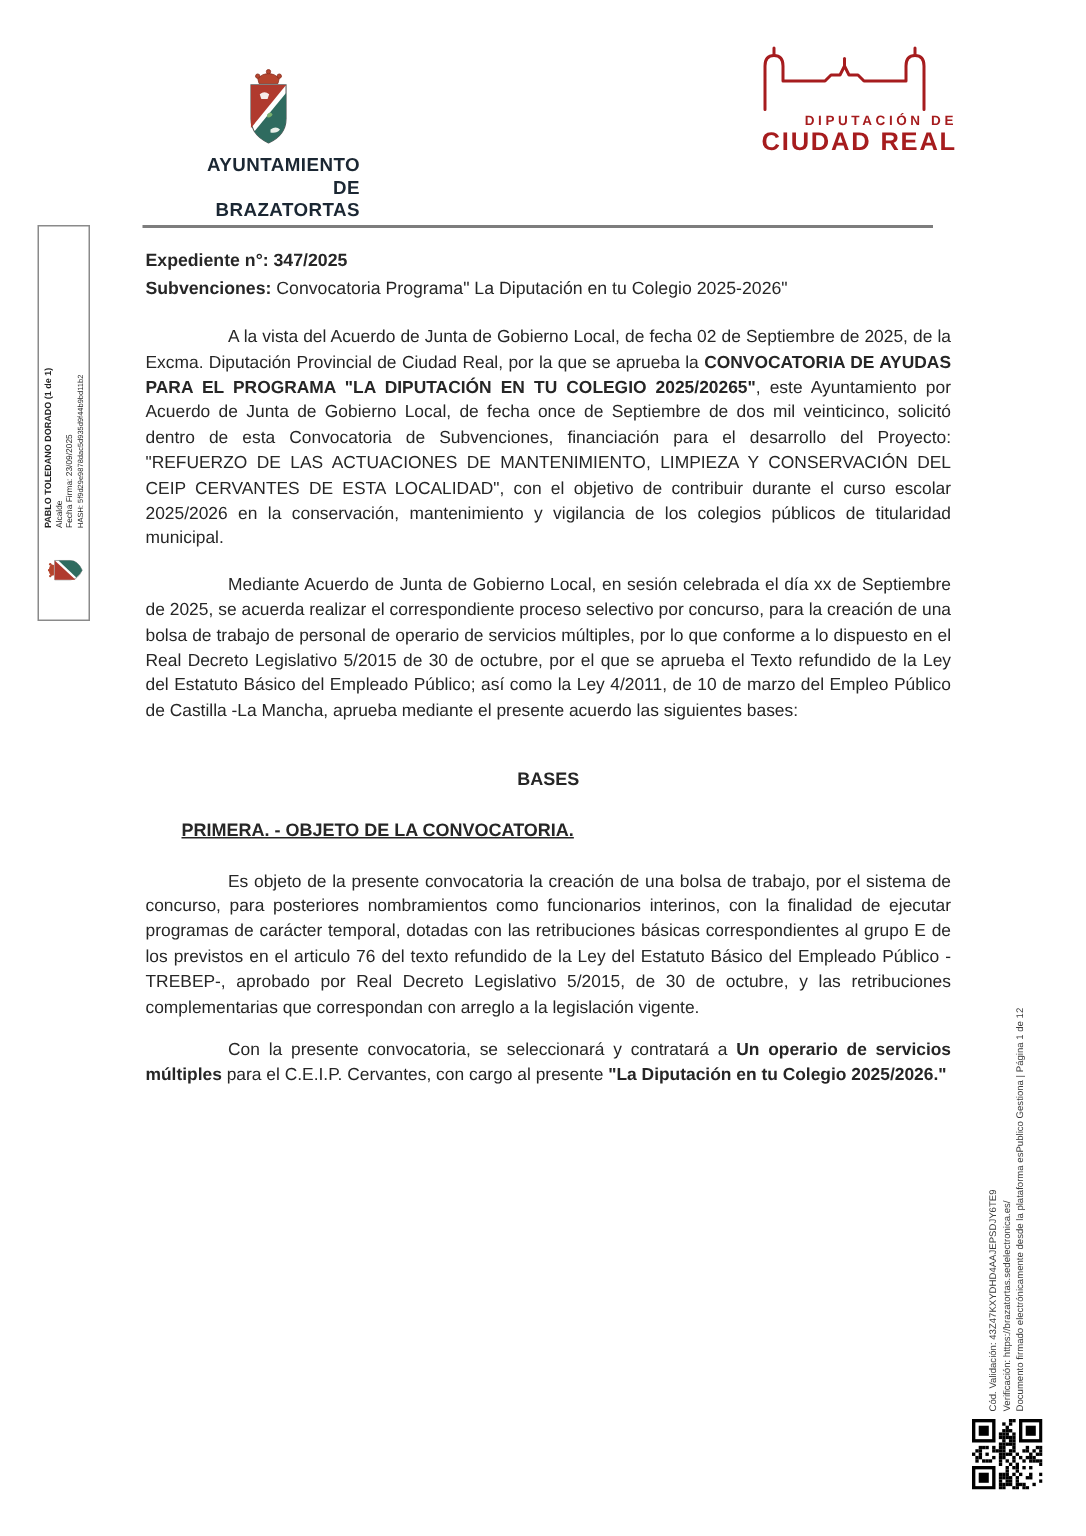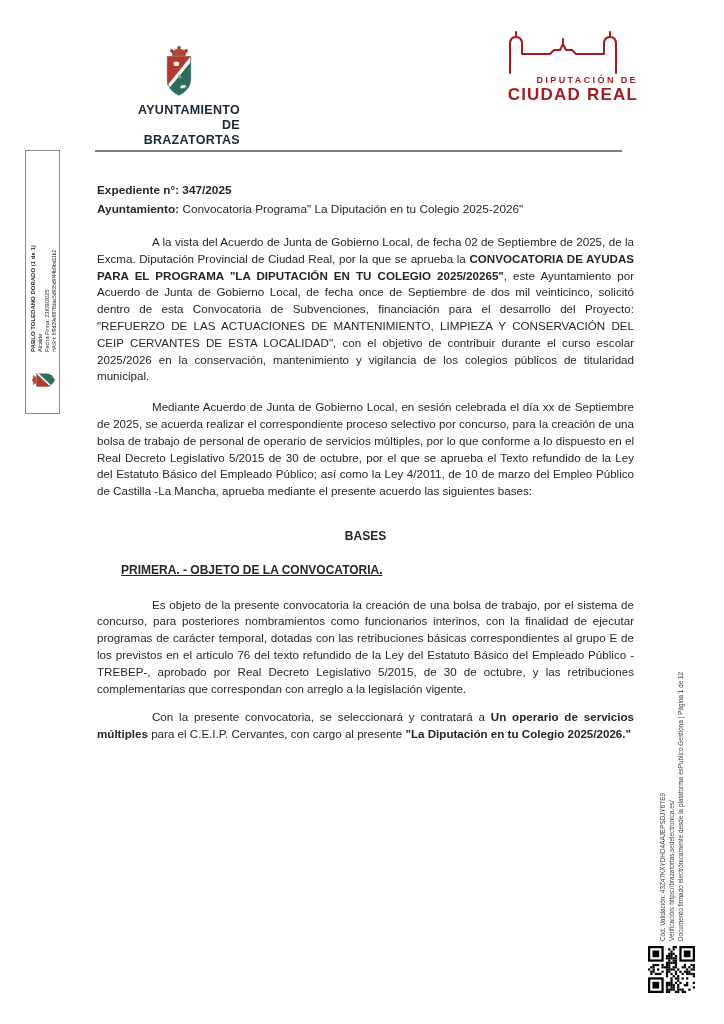--- a/index.html
+++ b/index.html
@@ -11,21 +11,21 @@
   .muni { position:absolute; left:118px; top:42px; width:122px; text-align:right; }
   .muni-shield { display:block; margin:0 auto 3px auto; }
   .muni-name { font-weight:bold; font-size:12.5px; line-height:15px; color:#1b2733; letter-spacing:0.3px; }
   .dip-logo { position:absolute; left:488px; top:30px; width:150px; text-align:right; color:#a61c1e; }
   .dip-building { display:block; margin:0 auto; }
   .dip-line1 { font-size:9px; font-weight:bold; letter-spacing:2.4px; margin-top:1px; white-space:nowrap; }
   .dip-line2 { font-size:17px; font-weight:bold; letter-spacing:1.2px; white-space:nowrap; }
   .header-rule { position:absolute; left:95px; top:150px; width:527px; height:2px; background:#7d7d7d; }
 
   
-  .content { position:absolute; left:97px; top:181px; width:537px; font-size:11.6px; line-height:16.8px; color:#262626; }
+  .content { position:absolute; left:97px; top:164px; width:537px; font-size:11.6px; line-height:16.8px; color:#262626; }
   .meta-line { font-size:11.8px; line-height:19px; }
   .bold { font-weight:bold; }
   .doc-title { margin-top:57px; font-weight:bold; text-decoration:underline; text-align:justify; line-height:18.6px; text-indent:55px; color:#1e1e1e; }
   .para { text-align:justify; text-indent:55px; }
   .para-1 { margin-top:15px; }
   .para-2 { margin-top:14px; }
   .bases-heading { margin-top:28px; text-align:center; font-weight:bold; font-size:12px; }
   .primera-heading { margin-top:17px; font-weight:bold; text-decoration:underline; font-size:12px;margin-left:24px; }
   .para-3 { margin-top:18px; }
   .para-4 { margin-top:12px; }
@@ -80,21 +80,21 @@
       </g>
     </svg>
     <div class="dip-line1">DIPUTACIÓN DE</div>
     <div class="dip-line2">CIUDAD REAL</div>
   </div>
 
   <div class="header-rule"></div>
 
   <div class="content">
     <div class="meta-line bold">Expediente n°: 347/2025</div>
-    <div class="meta-line"><span class="bold">Ayuntamiento:</span><span> Convocatoria Programa" La Diputación en tu Colegio 2025-2026"</span></div>
+    <div class="meta-line"><span class="bold">Subvenciones:</span><span> Convocatoria Programa" La Diputación en tu Colegio 2025-2026"</span></div>
 
 
     <p class="para para-1"><span>A  la vista del Acuerdo de Junta de Gobierno Local,  de fecha 02 de Septiembre de 2025, de la Excma. Diputación Provincial de Ciudad Real, por la que se aprueba la </span><span style="font-weight: bold;">CONVOCATORIA DE AYUDAS PARA EL PROGRAMA "LA DIPUTACIÓN EN TU COLEGIO 2025/20265"</span><span>, este Ayuntamiento por Acuerdo de Junta de Gobierno Local, de fecha once de Septiembre de dos mil veinticinco, solicitó dentro de esta Convocatoria de Subvenciones, financiación para el desarrollo del Proyecto: "REFUERZO DE LAS ACTUACIONES DE MANTENIMIENTO, LIMPIEZA Y CONSERVACIÓN DEL CEIP CERVANTES DE ESTA LOCALIDAD", con el objetivo de contribuir durante el curso escolar 2025/2026 en la conservación, mantenimiento y vigilancia de los colegios públicos de titularidad municipal.</span></p>
 
     <p class="para para-2">Mediante Acuerdo de Junta de Gobierno Local, en sesión celebrada el día xx de Septiembre de 2025, se acuerda realizar el correspondiente proceso selectivo por concurso, para la creación de una bolsa de trabajo de personal de operario de servicios múltiples, por lo que conforme a lo dispuesto en el Real Decreto Legislativo 5/2015 de 30 de octubre, por el que se aprueba el Texto refundido de la Ley del Estatuto Básico del Empleado Público; así como la Ley 4/2011, de 10 de marzo del Empleo Público de Castilla -La Mancha, aprueba mediante el presente acuerdo las siguientes bases:</p>
 
     <p class="bases-heading">BASES</p>
 
     <p class="primera-heading">PRIMERA. - OBJETO DE LA CONVOCATORIA.</p>
 

